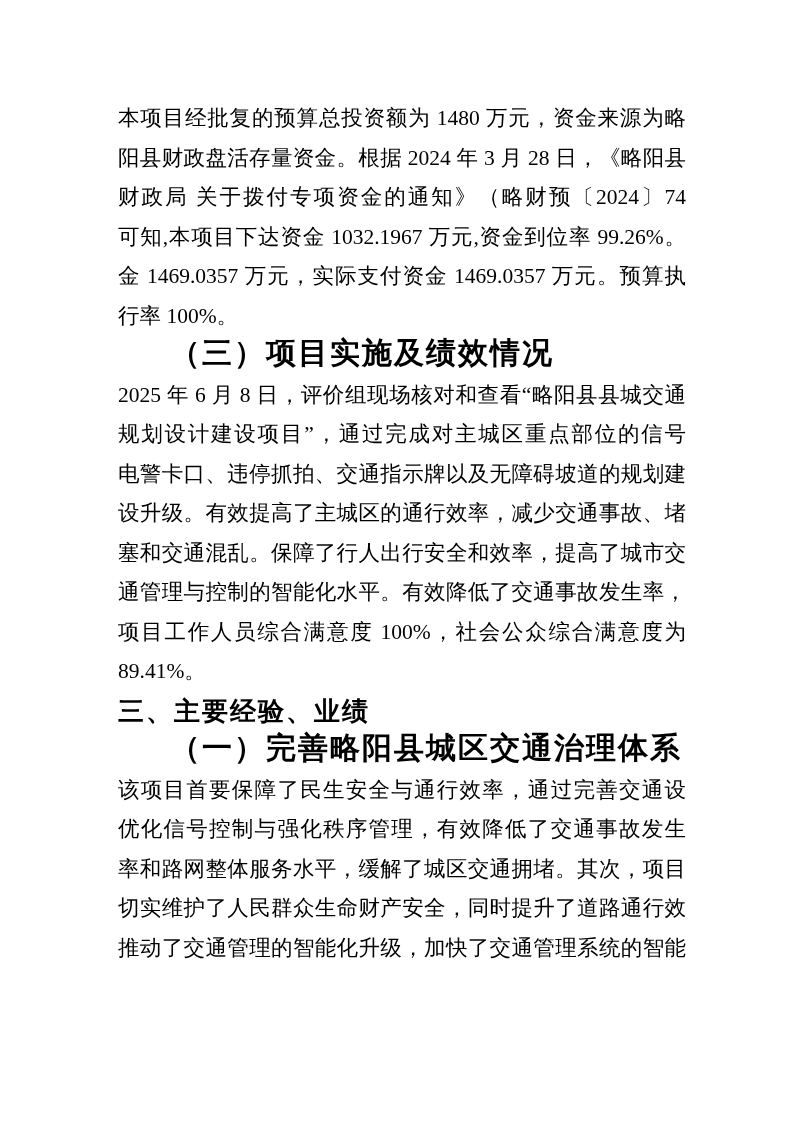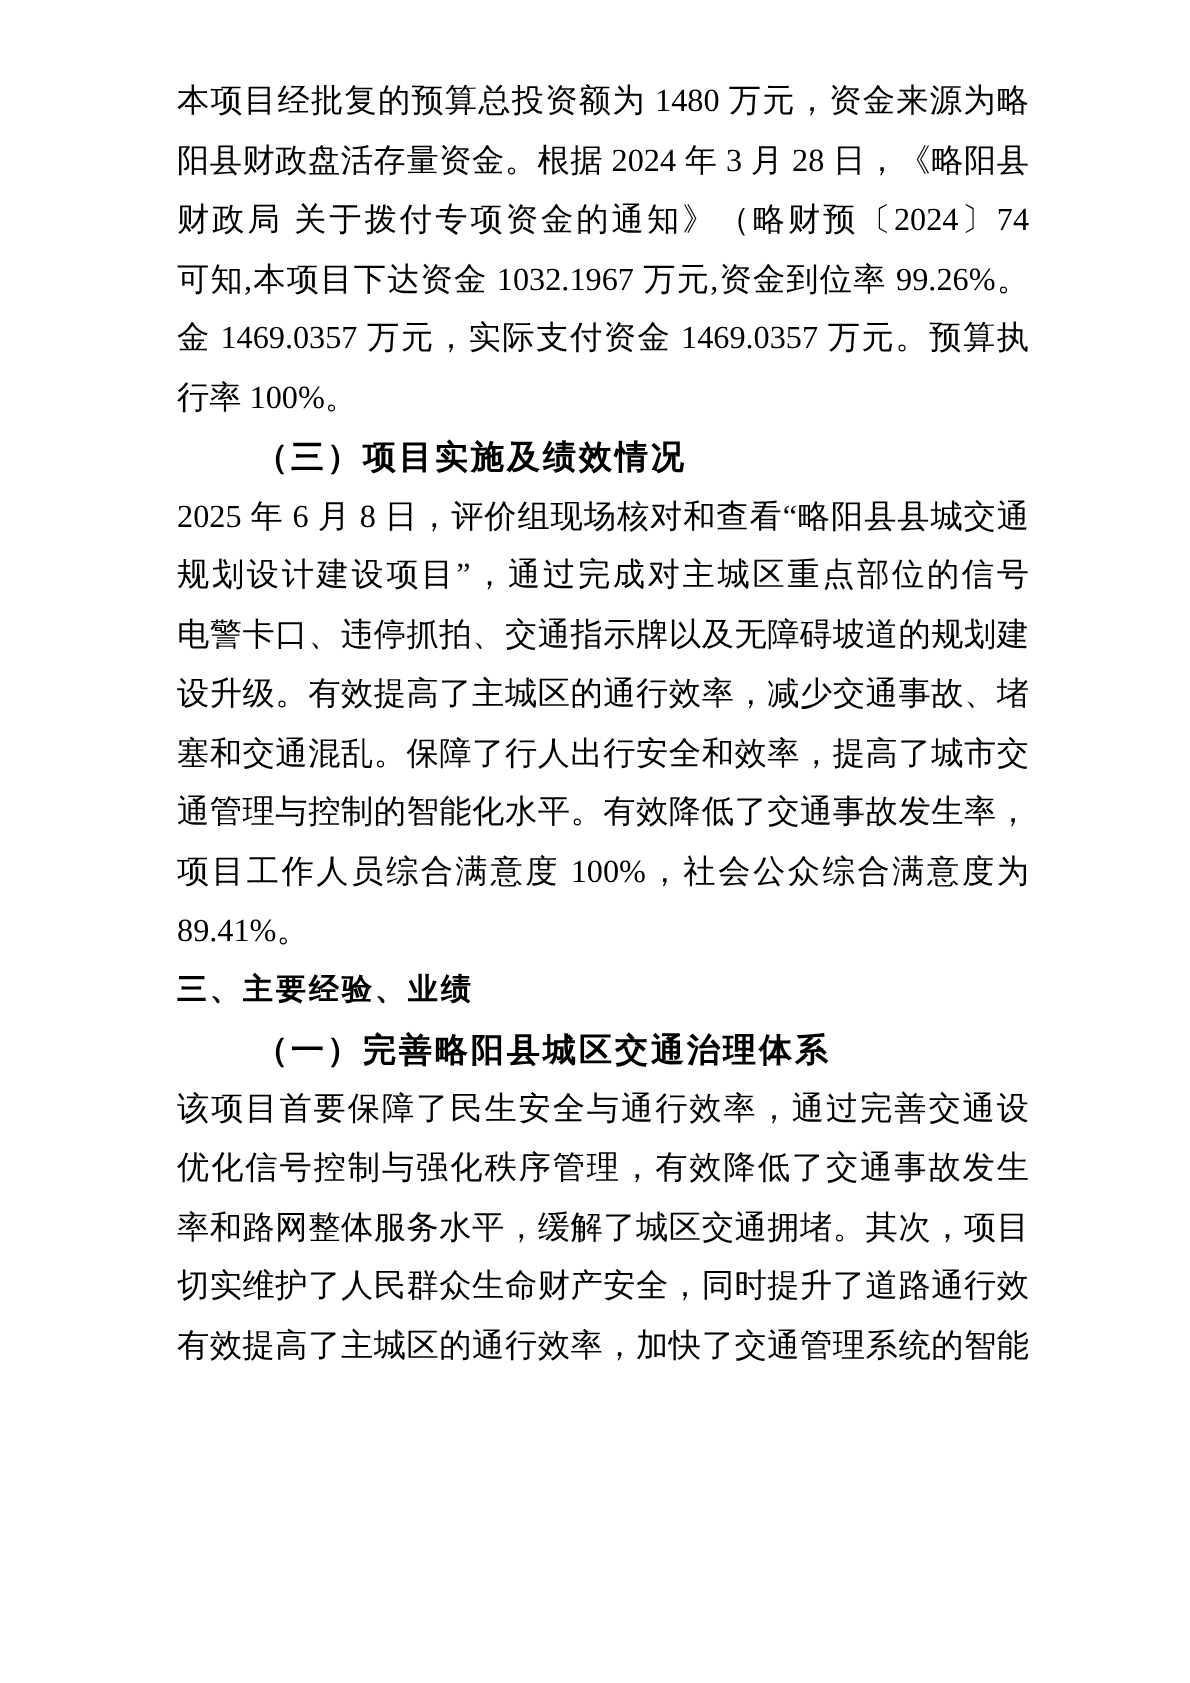--- a/index.html
+++ b/index.html
@@ -10,21 +10,21 @@
   body {
     width: 793px;
     height: 1122px;
     overflow: hidden;
     position: relative;
   }
   .page {
     box-sizing: border-box;
     width: 793px;
     height: 1122px;
-    padding: 48px 0 0 118px;
+    padding: 99px 0 0 118px;
     background: #ffffff;
   }
   .text-col {
     width: 568px;
   }
   .line {
     line-height: 39.5px;
     font-size: 21.5px;
     color: #000000;
     font-family: "Liberation Serif", serif;
@@ -40,28 +40,29 @@
   }
   
   .l {
     text-align: right;
     text-align-last: left;
   }
   
   .h-bold {
     font-weight: 700;
     padding-left: 52px;
-    font-size: 22px;
+    font-size: 30px;
     letter-spacing: 2px;
+    font-family: Liberation Mono, monospace;
   }
   
   .h-hei {
     font-family: "Liberation Sans", sans-serif;
     font-weight: 600;
-    font-size: 20px;
+    font-size: 26px;
     letter-spacing: 2px;
   }
 </style>
 </head>
 <body>
 
 <div class="page">
   <div class="text-col">
     <div class="line j">本项目经批复的预算总投资额为 1480 万元，资金来源为略</div>
     <div class="line j">阳县财政盘活存量资金。根据 2024 年 3 月 28 日，《略阳县</div>
@@ -77,15 +78,15 @@
     <div class="line j">塞和交通混乱。保障了行人出行安全和效率，提高了城市交</div>
     <div class="line j">通管理与控制的智能化水平。有效降低了交通事故发生率，</div>
     <div class="line j">项目工作人员综合满意度 100%，社会公众综合满意度为</div>
     <div class="line l">89.41%。</div>
     <div class="line l h-hei">三、主要经验、业绩</div>
     <div class="line l h-bold">（一）完善略阳县城区交通治理体系</div>
     <div class="line j">该项目首要保障了民生安全与通行效率，通过完善交通设施、</div>
     <div class="line j">优化信号控制与强化秩序管理，有效降低了交通事故发生率，</div>
     <div class="line j">率和路网整体服务水平，缓解了城区交通拥堵。其次，项目</div>
     <div class="line j">切实维护了人民群众生命财产安全，同时提升了道路通行效</div>
-    <div class="line j">有效提高了主城区的通行效率，加快了交通管理系统的智能</div>
+    <div class="line j">推动了交通管理的智能化升级，加快了交通管理系统的智能</div>
   </div>
 </div>
 
 </body></html>

